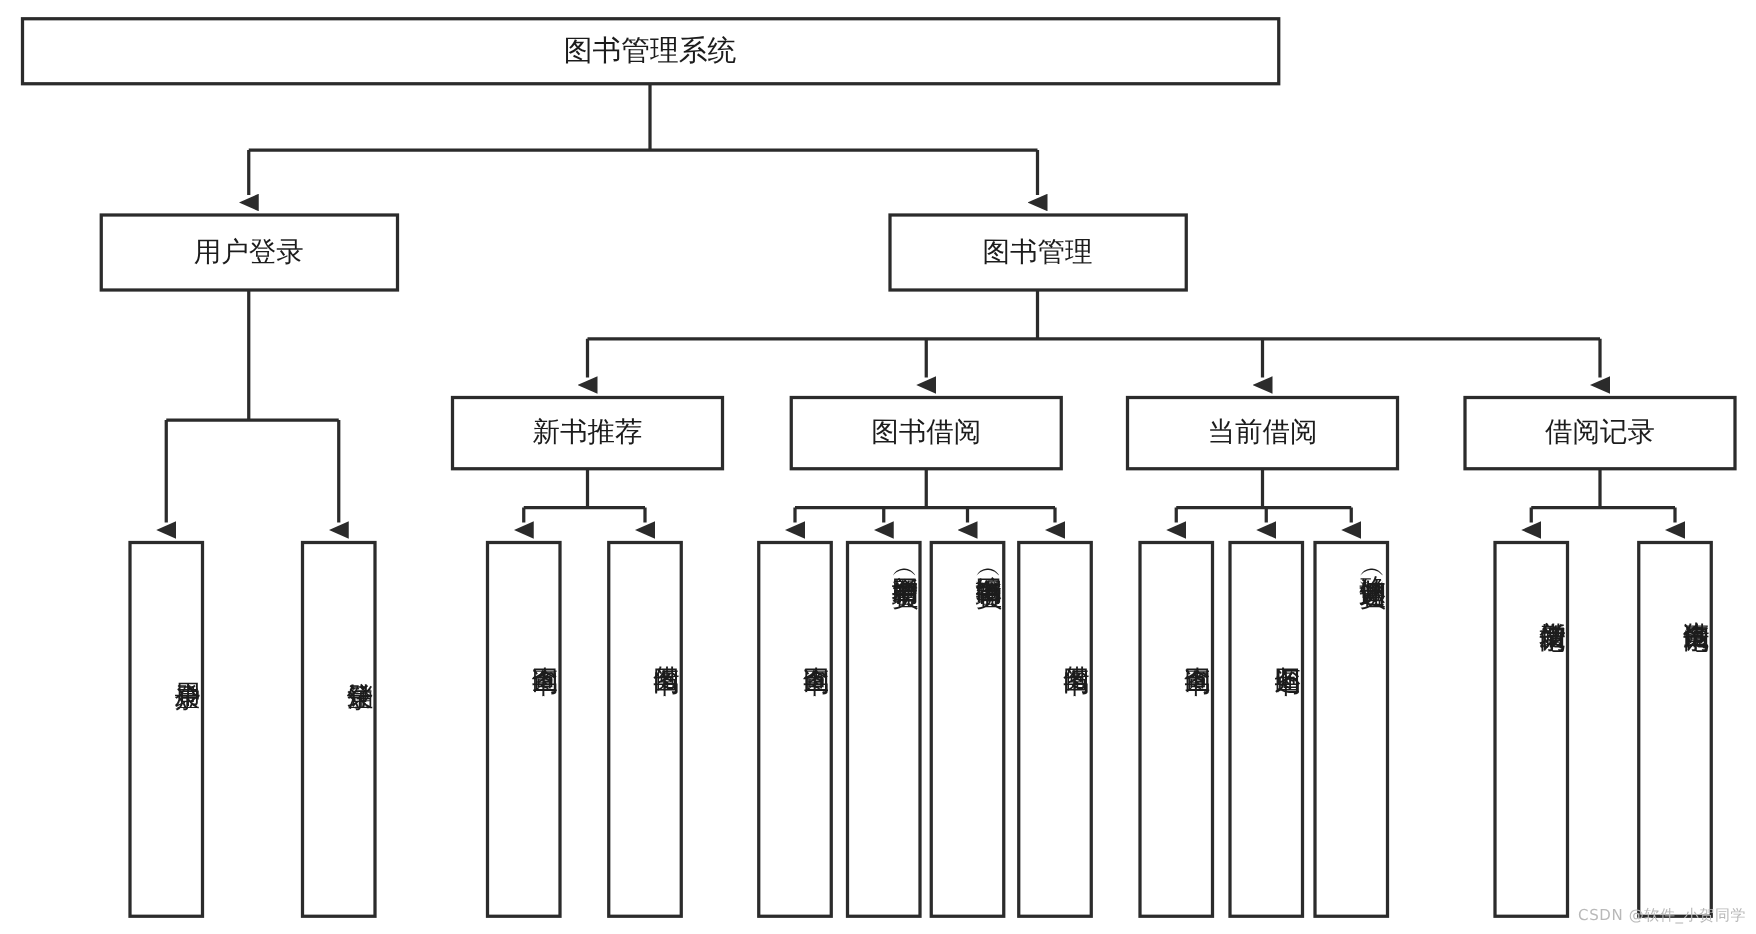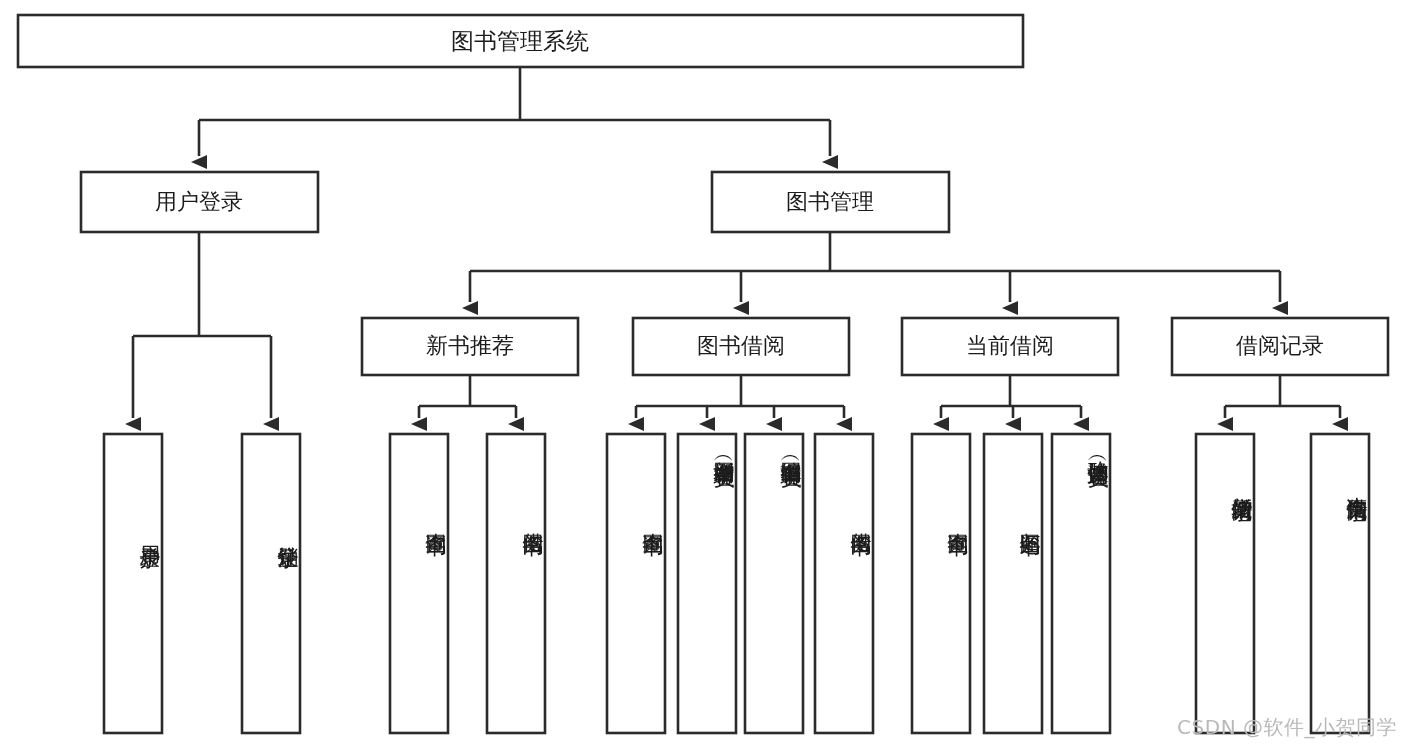--- a/index.html
+++ b/index.html
@@ -66,21 +66,21 @@
     text-orientation: upright;
     white-space: nowrap;
     letter-spacing: 1px;
     pointer-events: none;
   }
   .watermark {
     position: absolute;
     right: 8px;
     bottom: 6px;
     font-family: "DejaVu Sans", "Liberation Sans", sans-serif;
-    font-size: 20px;
+    font-size: 12px;
     color: #b9b9b9;
     white-space: nowrap;
     letter-spacing: 0.5px;
   }
 </style>
 </head>
 <body>
 
 <div id="diagram-root">
 

